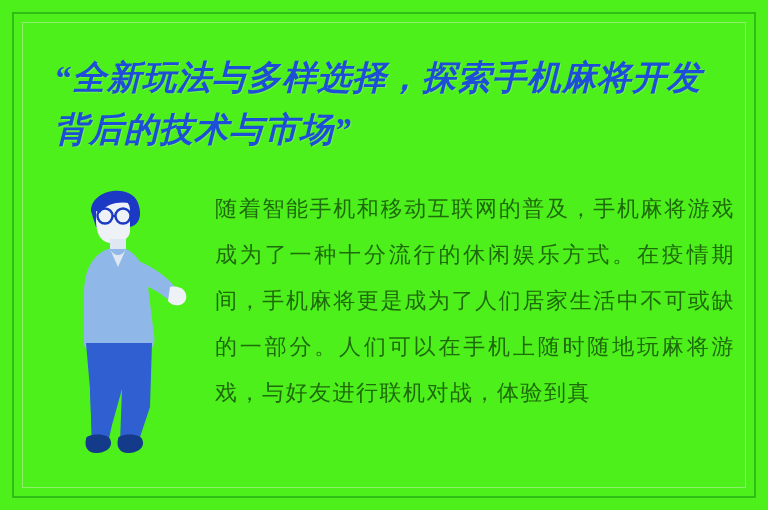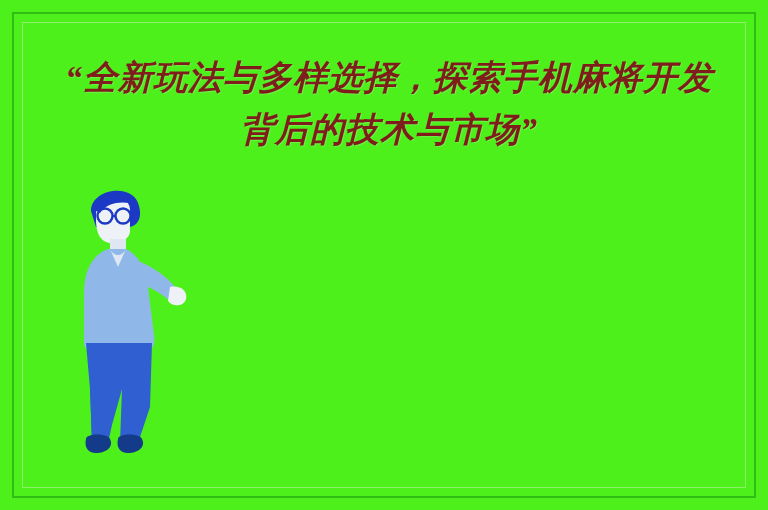--- a/index.html
+++ b/index.html
@@ -42,25 +42,24 @@
   .title {
     position: absolute;
     left: 54px;
     top: 52px;
     width: 670px;
     font-family: "Liberation Serif", serif;
     font-weight: bold;
     font-style: italic;
     font-size: 34px;
     line-height: 52px;
-    color: #7f1d1d;
+    color: #1d4ed8;
     letter-spacing: 1px;
     text-shadow: 1px 1px 0 rgba(255,255,255,0.18);
     white-space: pre-wrap;
-    text-align: center;
   }
   .body-text {
     position: absolute;
     left: 215px;
     top: 186px;
     width: 520px;
     font-family: "Liberation Serif", serif;
     font-size: 22px;
     line-height: 46px;
     color: #1d6b0a;
@@ -114,14 +113,15 @@
 
       <path d="M28 168 L94 168 L92 232 L80 268 L62 268 L64 214 L54 250 L50 268 L34 268 L32 214 Z" fill="#2f5fd0"></path>
 
       <path d="M32 212 L52 212 L50 266 L34 266 Z" fill="#2f5fd0"></path>
 
       <path d="M28 264 C28 258, 50 258, 52 264 C56 272, 48 278, 38 278 C30 278, 26 272, 28 264 Z" fill="#143a8a"></path>
       <path d="M60 264 C60 258, 82 258, 84 264 C88 272, 80 278, 70 278 C62 278, 58 272, 60 264 Z" fill="#143a8a"></path>
     </svg>
   </div>
 
+  <div class="body-text">随着智能手机和移动互联网的普及，手机麻将游戏成为了一种十分流行的休闲娱乐方式。在疫情期间，手机麻将更是成为了人们居家生活中不可或缺的一部分。人们可以在手机上随时随地玩麻将游戏，与好友进行联机对战，体验到真</div>
 
 </div>
 
 </body></html>

